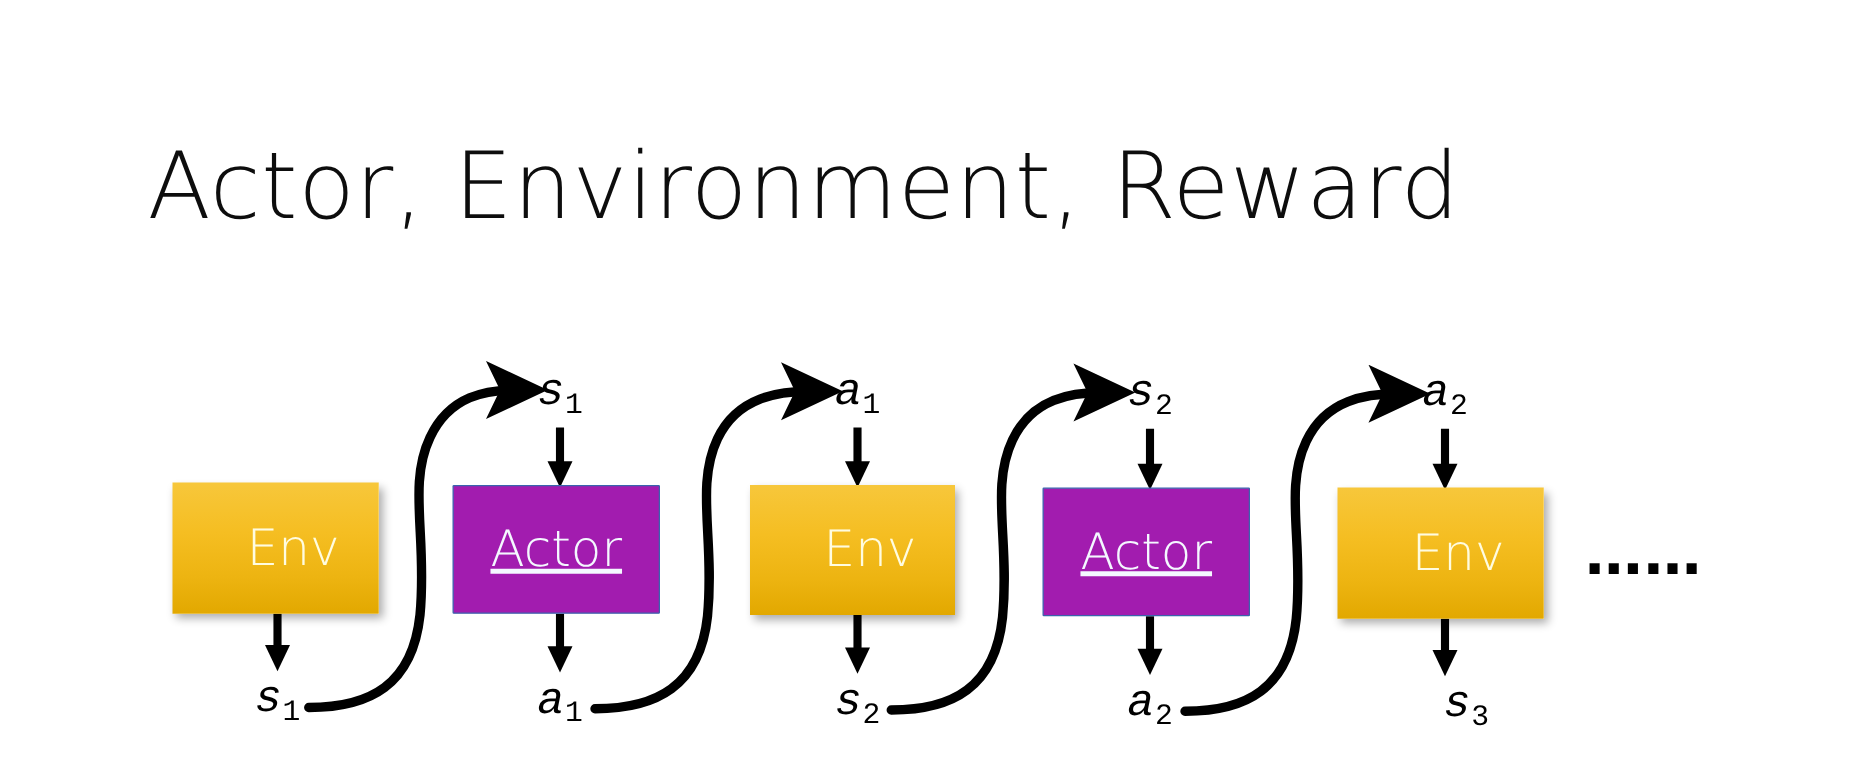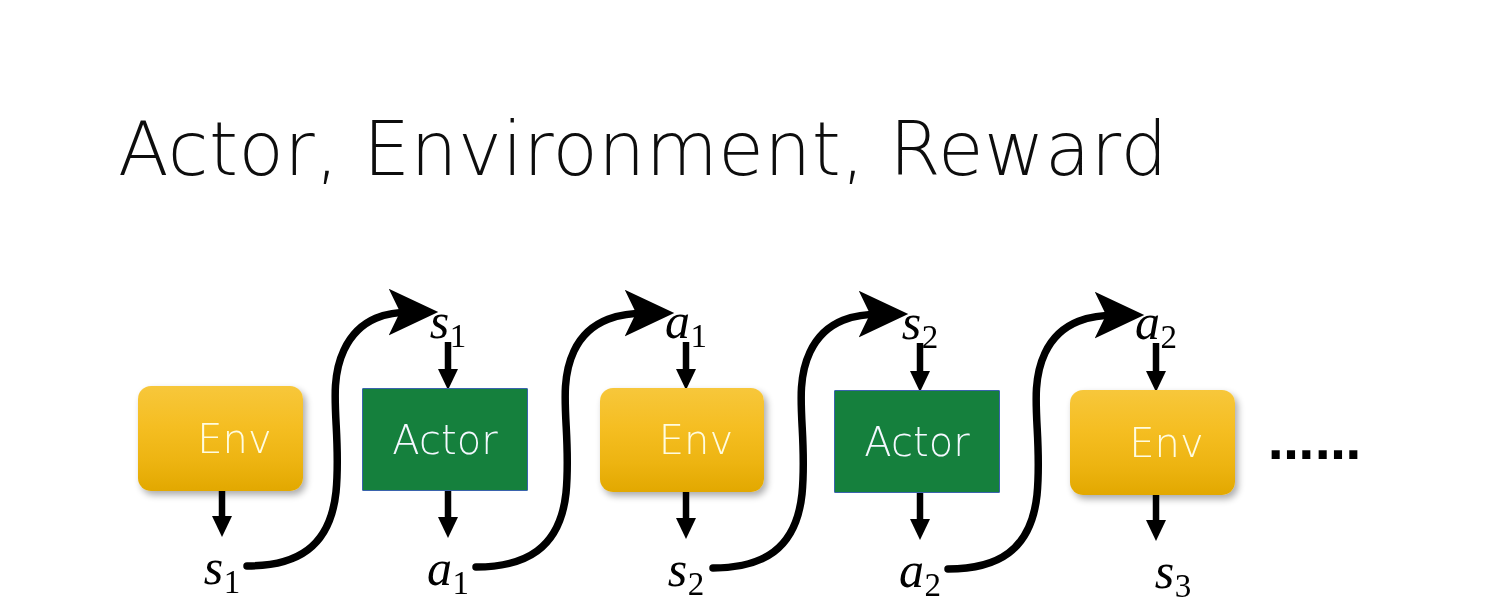--- a/index.html
+++ b/index.html
@@ -63,37 +63,38 @@
     box-sizing: border-box;
     font-family: "DejaVu Sans", sans-serif;
     font-weight: 300;
     font-size: 40px;
     line-height: 1;
     white-space: nowrap;
   }
   .node-box.env {
     background: linear-gradient(180deg, #F7C73B 0%, #F5BE22 38%, #EDB411 72%, #E2A800 100%);
     color: #FFFCE0;
-    border-radius: 13px;
+    border-radius: 0;
     box-shadow: 3px 4px 7px rgba(0,0,0,0.33);
     padding-left: 28px;
   }
   .node-box.actor {
-    background: #15803d;
+    background: #a21caf;
     color: #F4F8FF;
     border: 1px solid #3A63AD;
     border-radius: 1px;
+    text-decoration: underline;
   }
 
   
   .math-label {
     position: absolute;
-    font-family: Liberation Serif, serif;
+    font-family: Liberation Mono, monospace;
     font-style: italic;
-    font-size: 50px;
+    font-size: 36px;
     line-height: 1;
     color: #000000;
     white-space: nowrap;
     transform: translateX(-50%);
   }
   .math-label .sub {
     font-size: 0.66em;
     font-style: normal;
     vertical-align: -0.28em;
     margin-left: 0.5px;

